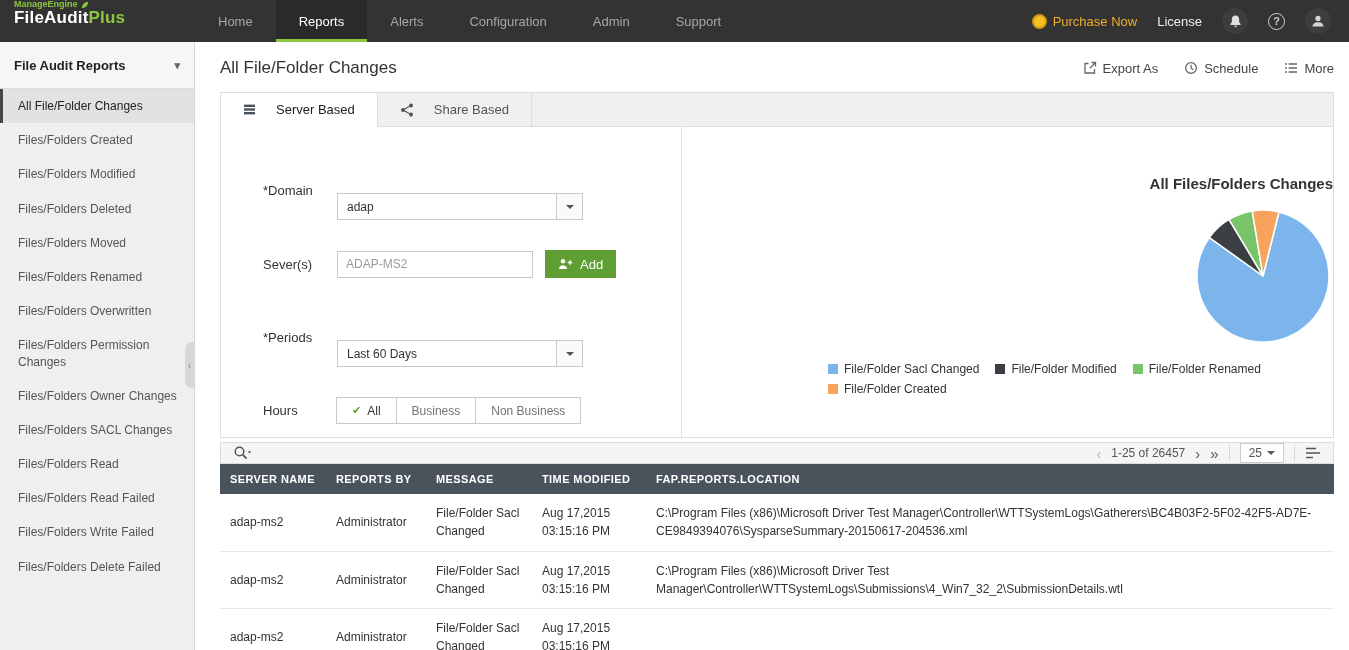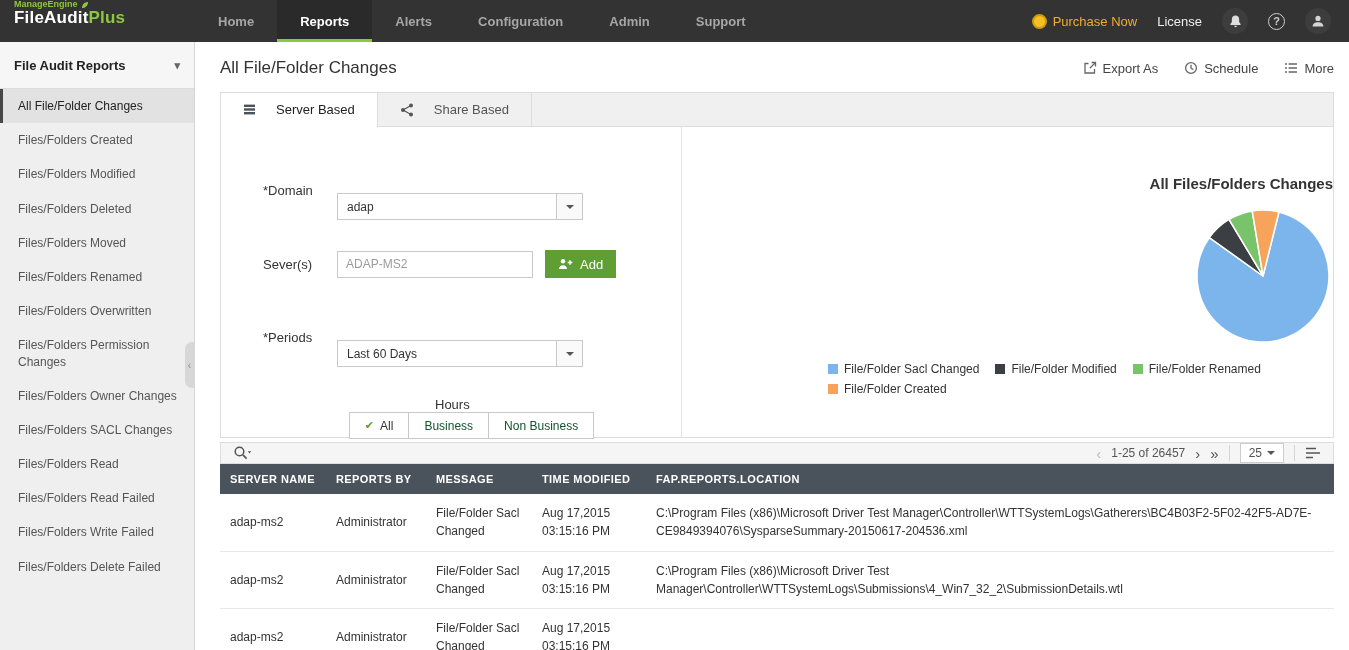--- a/index.html
+++ b/index.html
@@ -7,21 +7,21 @@
   body{width:1349px;height:650px;overflow:hidden;background:#fff;color:#333;
        font-family:"Liberation Sans",sans-serif;font-size:13px;}
   svg{display:block;}
 
   
   .topbar{height:42px;background:#333;display:flex;align-items:stretch;}
   .brand{width:195px;display:flex;flex-direction:column;padding-left:14px;line-height:1.05;}
   .brand-top{font-size:9px;color:#8dc63f;font-weight:bold;display:flex;align-items:center;gap:3px;}
   .brand-name{font-size:17px;font-weight:bold;color:#fff;letter-spacing:.2px;}
   .brand-plus{color:#8dc63f;}
-  .main-nav{display:flex;align-items:stretch;font-weight:bold;}
+  .main-nav{display:flex;align-items:stretch;}
   .nav-item{display:flex;align-items:center;padding:0 23px;font-size:13px;color:#a6a6a6;cursor:pointer;}
   .nav-item.active{color:#fff;background:#2a2a2a;box-shadow:inset 0 -3px 0 #8dc63f;}
   .topbar-right{margin-left:auto;display:flex;align-items:center;gap:20px;padding-right:18px;}
   .purchase{display:flex;align-items:center;gap:6px;color:#efad2f;font-size:13px;cursor:pointer;white-space:nowrap;}
   .coin{width:15px;height:15px;border-radius:50%;background:#f5c022;border:2px solid #cf9a12;}
   .license{color:#eee;font-size:13px;cursor:pointer;}
   .top-icon{width:26px;height:26px;border-radius:50%;display:flex;align-items:center;justify-content:center;cursor:pointer;background:#3d3d3d;}
   .help-circle{width:17px;height:17px;border-radius:50%;border:1.5px solid #cfcfcf;color:#cfcfcf;
                display:flex;align-items:center;justify-content:center;font-size:11px;font-weight:bold;}
 
@@ -61,21 +61,21 @@
   .sel-value{padding-left:9px;}
   .sel-caret{width:26px;align-self:stretch;border-left:1px solid #c9c9c9;display:flex;align-items:center;
              justify-content:center;background:#fafafa;}
   .sel-caret::after{content:"";border:4px solid transparent;border-top-color:#555;margin-top:4px;}
   .text-input{width:196px;height:27px;border:1px solid #c9c9c9;padding:0 8px;font-size:12px;color:#9b9b9b;
               font-family:"Liberation Sans",sans-serif;outline:none;}
   .add-btn{height:28px;background:#5f9e33;color:#fff;border:none;display:flex;align-items:center;gap:7px;
            padding:0 13px;font-size:13px;cursor:pointer;margin-left:12px;font-family:"Liberation Sans",sans-serif;}
   .hours-group{display:flex;}
   .hour-btn{border:1px solid #c9c9c9;height:27px;display:flex;align-items:center;gap:6px;padding:0 15px;
-            font-size:12px;color:#14532d;background:#fff;margin-left:-1px;cursor:pointer;white-space:nowrap;}
+            font-size:12px;color:#737373;background:#fff;margin-left:-1px;cursor:pointer;white-space:nowrap;}
   .hour-btn.active{color:#333;}
   .check{color:#5f9e33;font-size:11px;}
 
   
   .chart-col{flex:1;border-left:1px solid #e3e3e3;padding-top:48px;display:flex;flex-direction:column;align-items:flex-end;}
   .chart-title{font-size:15px;font-weight:bold;color:#333;}
   .pie-wrap{margin-top:14px;}
   .chart-legend{margin-top:16px;width:505px;display:flex;flex-wrap:wrap;column-gap:16px;row-gap:6px;}
   .legend-item{display:flex;align-items:center;gap:6px;font-size:12px;color:#333;cursor:pointer;}
   .swatch{width:10px;height:10px;flex:none;display:inline-block;}
@@ -248,21 +248,21 @@
           </div>
 
           <div class="form-row">
             <span class="form-label">*Periods</span>
             <div class="select">
               <span class="sel-value">Last 60 Days</span>
               <span class="sel-caret"></span>
             </div>
           </div>
 
-          <div class="form-row" style="margin-bottom:12px;flex-direction:column;">
+          <div class="form-row" style="margin-bottom:12px;">
             <span class="form-label">Hours</span>
             <div class="hours-group">
                 <div class="hour-btn active">
                   <span class="check">✔</span>
                   <span>All</span>
                 </div>
                 <div class="hour-btn">
                   <span>Business</span>
                 </div>
                 <div class="hour-btn">

